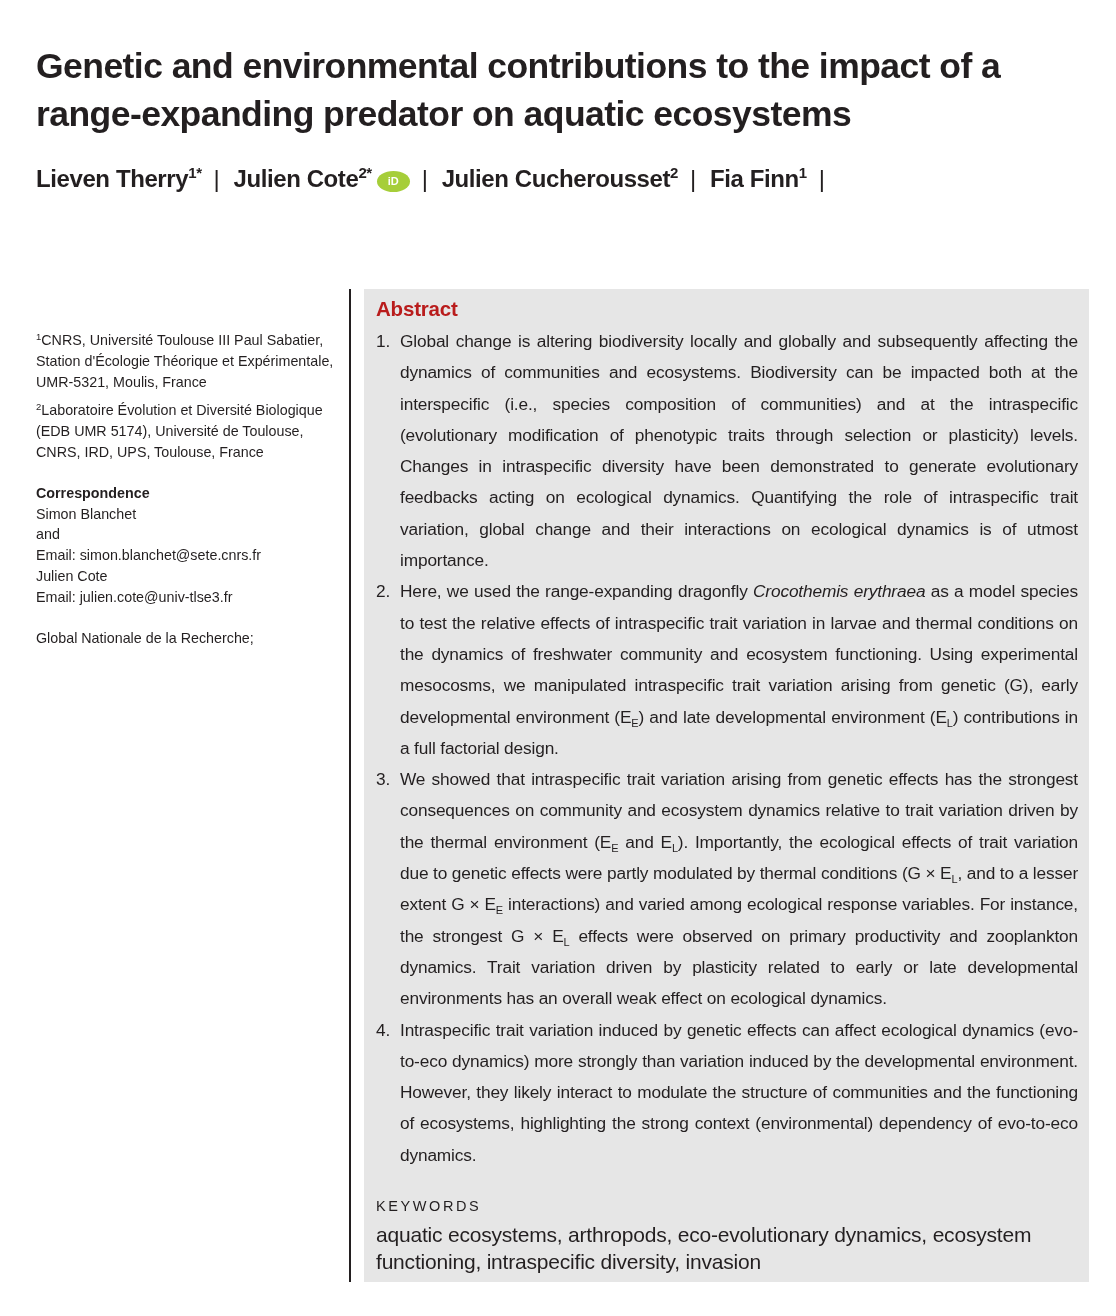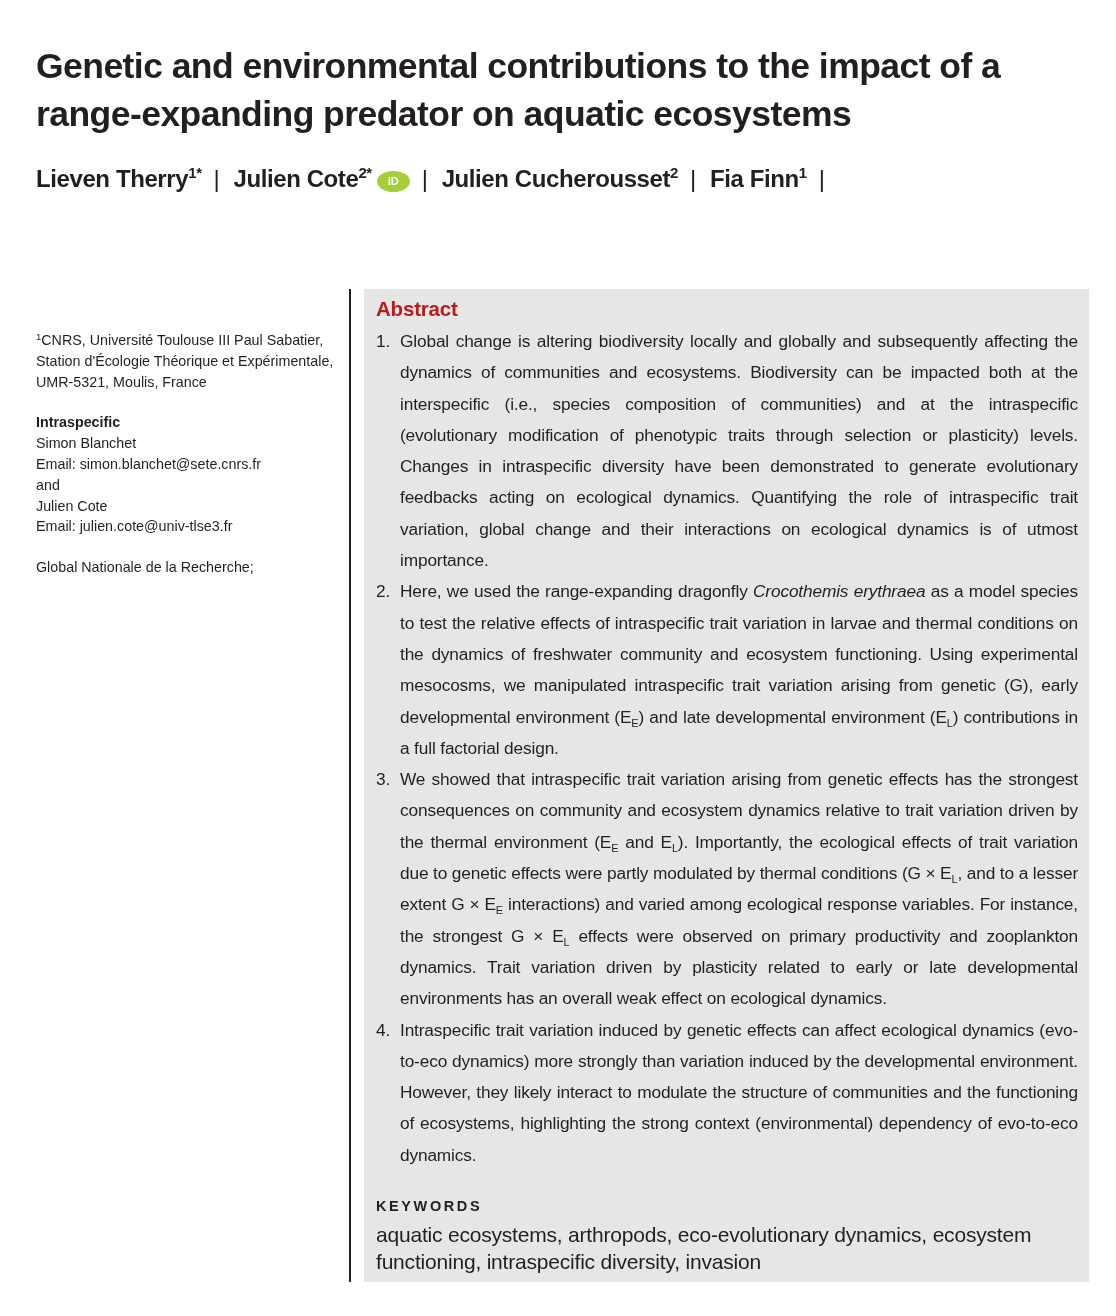--- a/index.html
+++ b/index.html
@@ -44,46 +44,47 @@
       letter-spacing: -0.2px;
     }
     .abs-list { position: absolute; left: 376px; top: 326px; width: 702px; margin: 0; padding: 0; list-style: none; }
     .abs-item {
       position: relative; padding-left: 24px; font-size: 17.3px; line-height: 31.3px;
       text-align: justify; color: #231f20; letter-spacing: -0.15px;
     }
     .abs-item .num { position: absolute; left: 0; top: 0; }
     .abs-item sub { font-size: 11px; vertical-align: -4px; line-height: 0; }
     .kw-heading {
-      position: absolute; left: 376px; top: 1198px; font-size: 14.5px; font-weight: bold;
+      position: absolute; left: 376px; top: 1198px; font-size: 14.5px; font-weight: normal;
       letter-spacing: 2.6px; color: #231f20;
     }
     .kw-text {
       position: absolute; left: 376px; top: 1221px; width: 700px; font-size: 21px; line-height: 27px; color: #231f20;
       letter-spacing: -0.2px;
     }
   </style>
 </head>
 <body>
 
 <h1 class="title">Genetic and environmental contributions to the impact of a range-expanding predator on aquatic ecosystems</h1>
 
 <div class="authors">
   <div class="line">
     <span class="author"><span>Lieven Therry</span><sup>1*</sup></span><span class="sep">|</span><span class="author"><span>Julien Cote</span><sup>2*</sup><span class="orcid">iD</span></span><span class="sep">|</span><span class="author"><span>Julien Cucherousset</span><sup>2</sup></span><span class="sep">|</span><span class="author"><span>Fia Finn</span><sup>1</sup></span><span class="sep">|</span>
   </div>
 </div>
 
 <div class="left-col">
   <div class="aff"><sup>1</sup><span>CNRS, Université Toulouse III Paul Sabatier, Station d'Écologie Théorique et Expérimentale, UMR-5321, Moulis, France</span></div>
+  <div class="aff"><sup>2</sup><span>Laboratoire Évolution et Diversité Biologique (EDB UMR 5174), Université de Toulouse, CNRS, IRD, UPS, Toulouse, France</span></div>
   <div style="height:12px"></div>
-  <div class="bold">Intraspecific</div>
+  <div class="bold">Correspondence</div>
   <div>Simon Blanchet</div>
+  <div>and</div>
   <div>Email: simon.blanchet@sete.cnrs.fr</div>
-  <div>and</div>
   <div>Julien Cote</div>
   <div>Email: julien.cote@univ-tlse3.fr</div>
   <div class="block-gap"></div>
   <div>Global Nationale de la Recherche;</div>
   <div class="block-gap"></div>
 </div>
 
 <div class="divider"></div>
 <div class="panel"></div>
 

